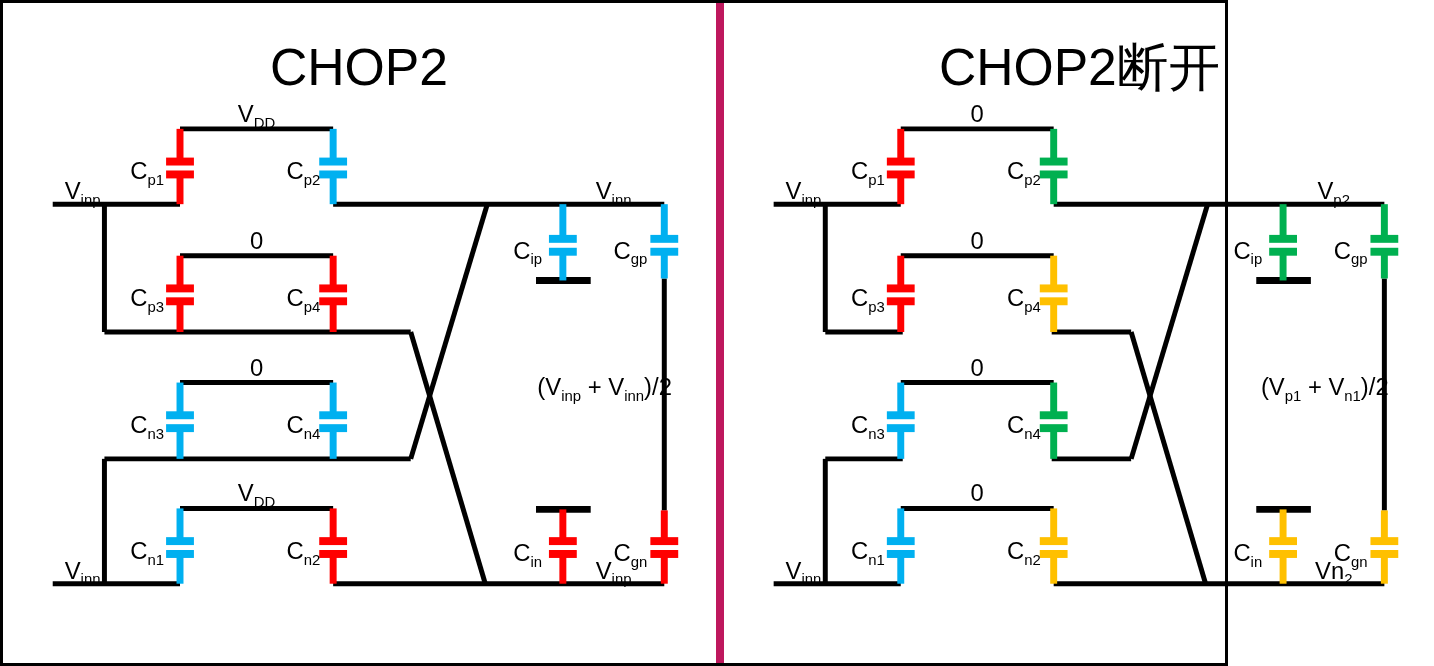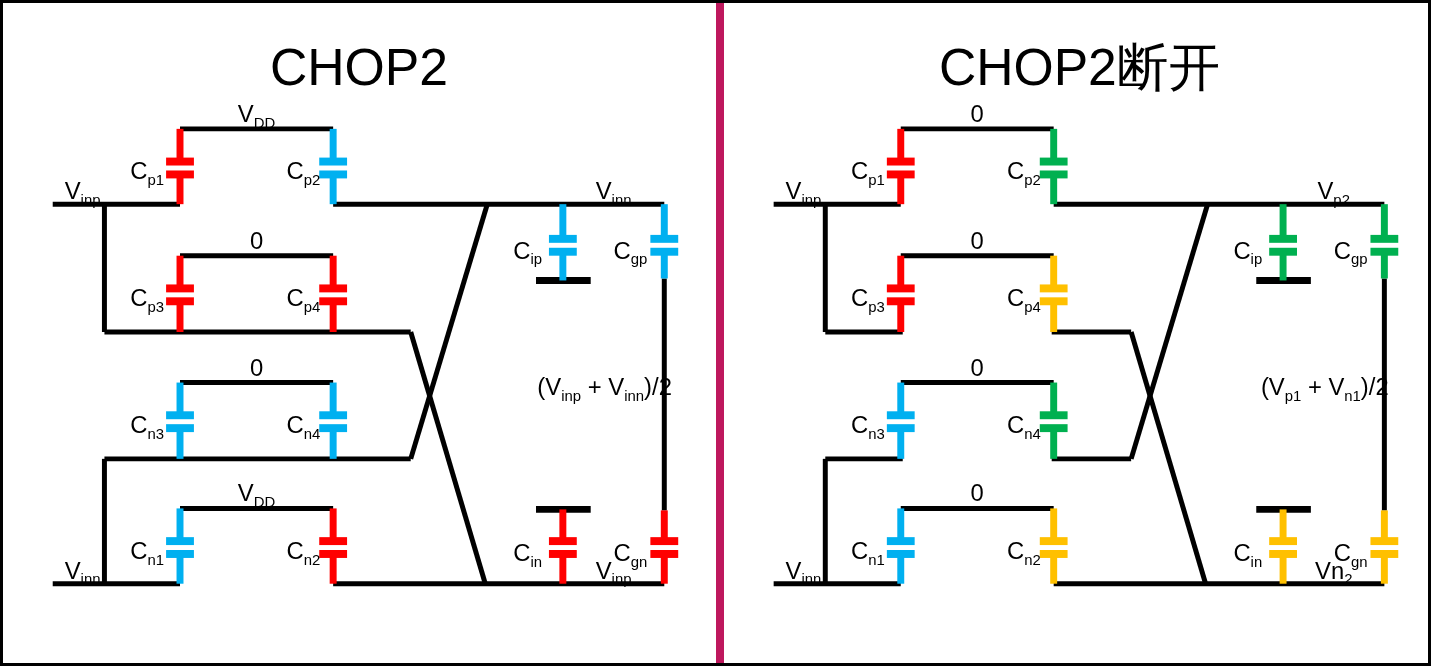--- a/index.html
+++ b/index.html
@@ -1,17 +1,17 @@
 <!DOCTYPE html>
 <html><head>
 <meta charset="utf-8">
 <style>
   html,body{margin:0;padding:0;background:#ffffff;}
   .frame{
-    width:1431px;height:666px;box-sizing:border-box;
+    width:1228px;height:666px;box-sizing:border-box;
     border:3px solid #000;display:flex;background:#fff;
     font-family:"Liberation Sans", sans-serif;
   }
   .panel{width:713px;height:660px;position:relative;}
   .panel.right{width:712px;border-left:8px solid #be185d;}
   svg{display:block;}
   text{fill:#000;font-family:"Liberation Sans", sans-serif;}
 </style>
 </head>
 <body>

